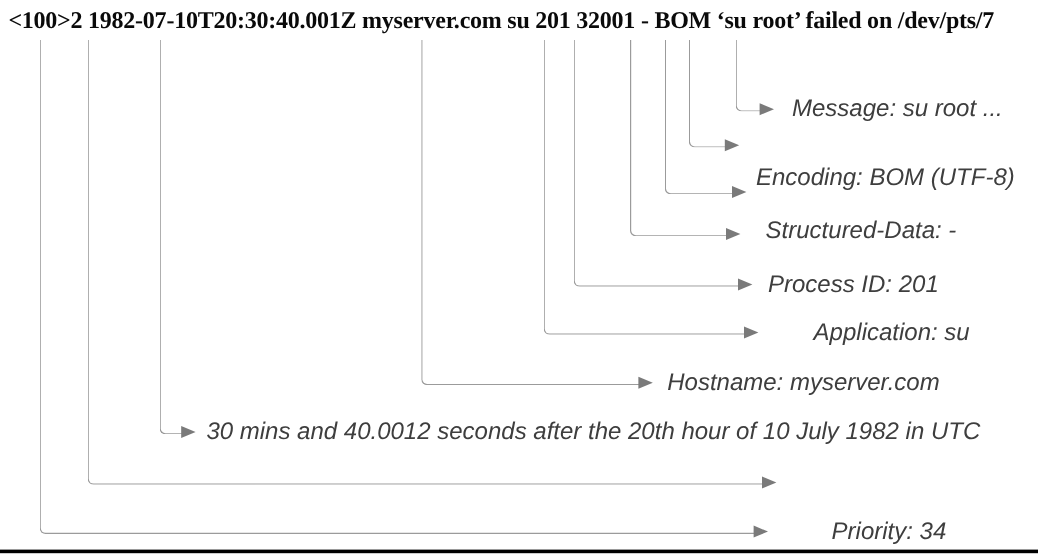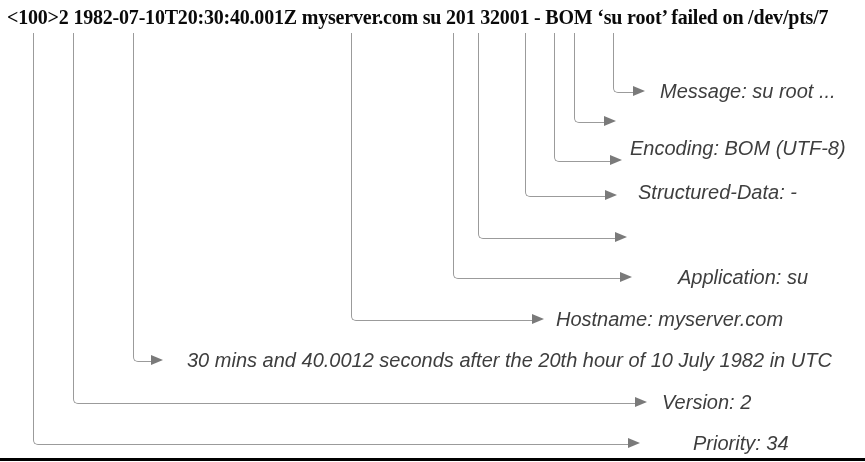--- a/index.html
+++ b/index.html
@@ -71,35 +71,35 @@
 
   <div class="connector" style="left:554px; top:33px; width:56px; height:128px;"></div>
   <div class="arrow" style="left:610px; top:155px;"></div>
   <div class="field-label" style="left:638px; top:161px;margin-top:32px;">Structured-Data: -</div>
 
   <div class="connector" style="left:525px; top:33px; width:80px; height:163px;"></div>
   <div class="arrow" style="left:605px; top:190px;"></div>
 
   <div class="connector" style="left:478px; top:33px; width:137px; height:205px;"></div>
   <div class="arrow" style="left:615px; top:232px;"></div>
+  <div class="field-label" style="left:640px; top:238px;">Process ID: 201</div>
 
   <div class="connector" style="left:453px; top:33px; width:167px; height:245px;"></div>
   <div class="arrow" style="left:620px; top:272px;"></div>
   <div class="field-label" style="left:645px; top:278px;margin-left:33px;">Application: su</div>
 
   <div class="connector" style="left:351px; top:33px; width:181px; height:287px;"></div>
   <div class="arrow" style="left:532px; top:314px;"></div>
   <div class="field-label" style="left:556px; top:320px;">Hostname: myserver.com</div>
 
   <div class="connector" style="left:133px; top:33px; width:18px; height:328px;"></div>
   <div class="arrow" style="left:151px; top:355px;"></div>
-  <div class="field-label" style="left:187px; top:361px;">30 mins and 40.0012 seconds after the 20th hour of 10 July 1982 in UTC</div>
+  <div class="field-label" style="left:172px; top:361px;">30 mins and 40.0012 seconds after the 20th hour of 10 July 1982 in UTC</div>
 
   <div class="connector" style="left:73px; top:33px; width:562px; height:370px;"></div>
   <div class="arrow" style="left:635px; top:397px;"></div>
-  <div class="field-label" style="left:662px; top:403px;">Version: 2</div>
 
   <div class="connector" style="left:33px; top:33px; width:595px; height:411px;"></div>
   <div class="arrow" style="left:628px; top:438px;"></div>
   <div class="field-label" style="left:653px; top:444px;margin-left:40px;">Priority: 34</div>
 
   <div class="rule"></div>
 </div>
 
 </body></html>

